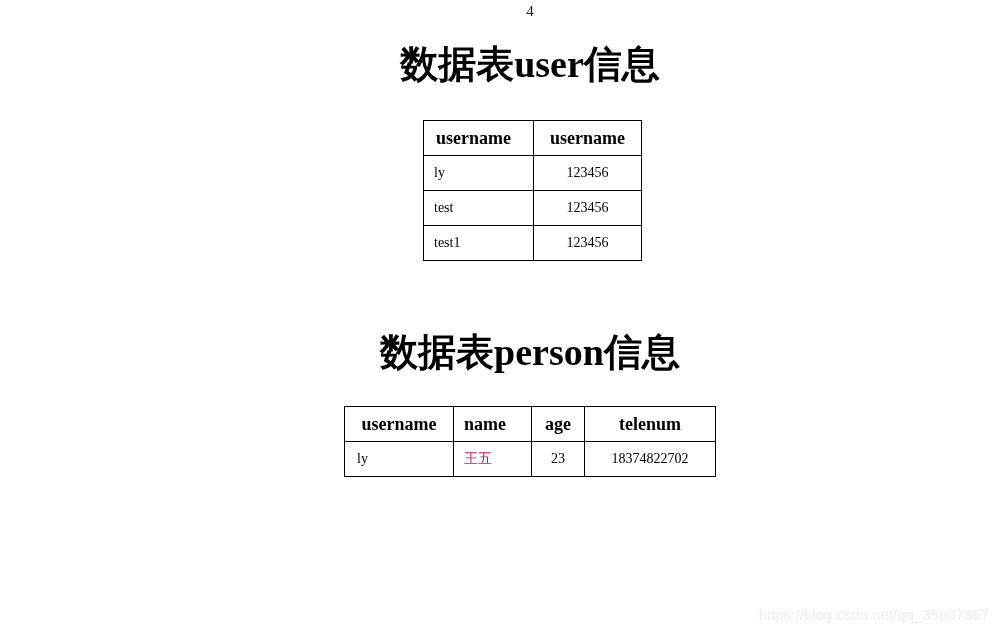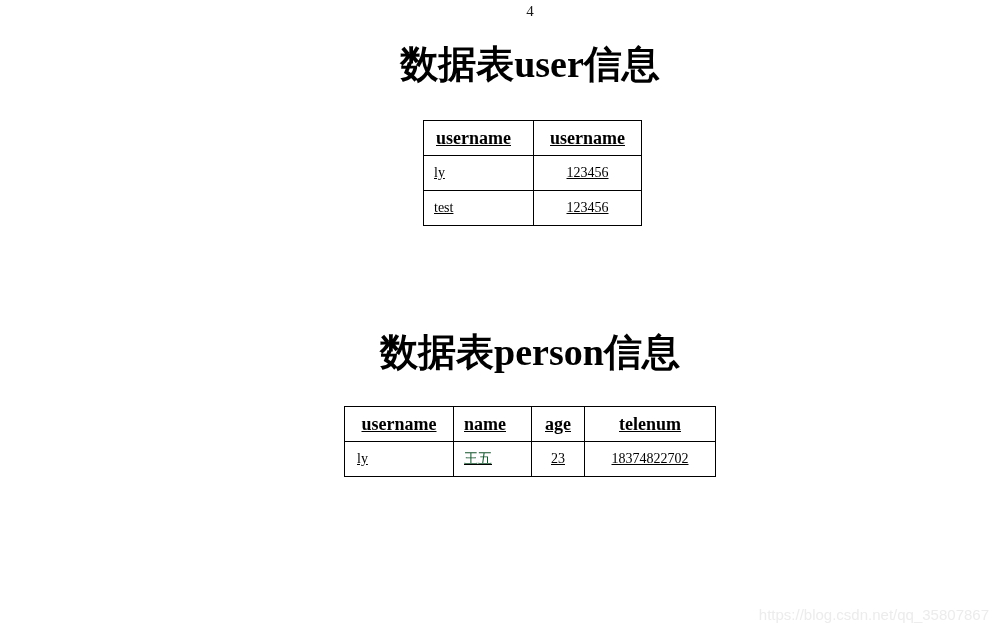--- a/index.html
+++ b/index.html
@@ -42,21 +42,20 @@
     white-space: nowrap;
   }
   #title-user  { top: 42px; }
   #title-person { top: 330px; }
 
   
   table.data-table {
     position: absolute;
     border-collapse: collapse;
     background: #ffffff;
-    text-decoration: underline;
   }
   table.data-table td,
   table.data-table th {
     border: 1px solid #000000;
     font-size: 14px;
     line-height: 22px;
     font-weight: normal;
     padding: 0 10px;
     height: 35px;
     box-sizing: border-box;
@@ -84,21 +83,21 @@
     top: 406px;
   }
   #table-person .col-username { width: 109px; text-align: left; }
   #table-person .col-name     { width: 78px;  text-align: left; }
   #table-person .col-age      { width: 53px;  text-align: center; }
   #table-person .col-telenum  { width: 131px; text-align: center; }
   #table-person th.col-username { text-align: center; }
   #table-person td.col-username { text-align: left; padding-left: 12px; }
   
   #table-person .faint-cjk {
-    color: #14532d;
+    color: #be185d;
   }
 
   
   .watermark {
     position: absolute;
     right: 4px;
     bottom: 4px;
     font-family: "Liberation Sans", "DejaVu Sans", sans-serif;
     font-size: 15px;
     line-height: 18px;
@@ -122,20 +121,24 @@
   </thead>
   <tbody>
     <tr>
       <td class="col-username">ly</td>
       <td class="col-password">123456</td>
     </tr>
     <tr>
       <td class="col-username">test</td>
       <td class="col-password">123456</td>
     </tr>
+    <tr>
+      <td class="col-username">test1</td>
+      <td class="col-password">123456</td>
+    </tr>
   </tbody>
 </table>
 
 <div class="doc-title" id="title-person">数据表person信息</div>
 
 <table class="data-table" id="table-person">
   <thead>
     <tr>
       <th class="col-username">username</th>
       <th class="col-name">name</th>

